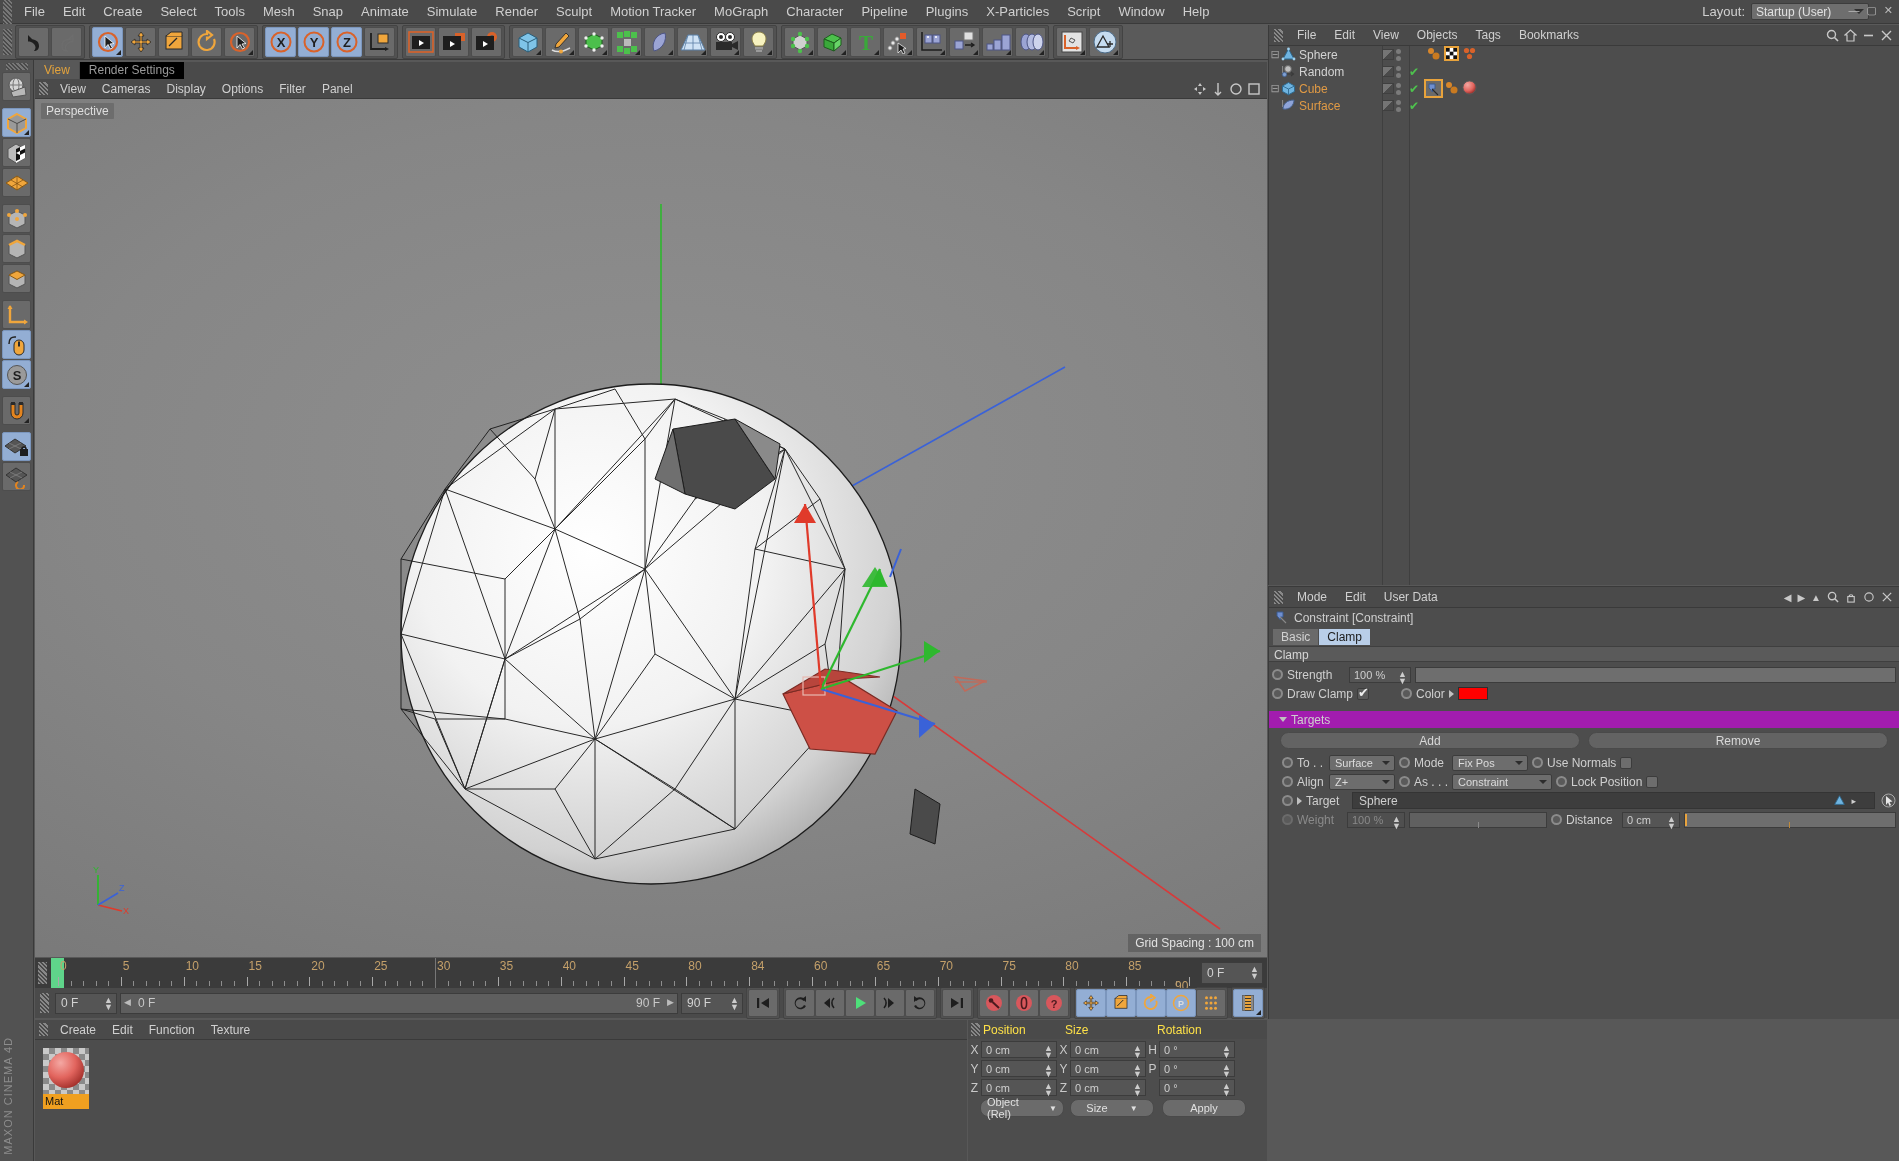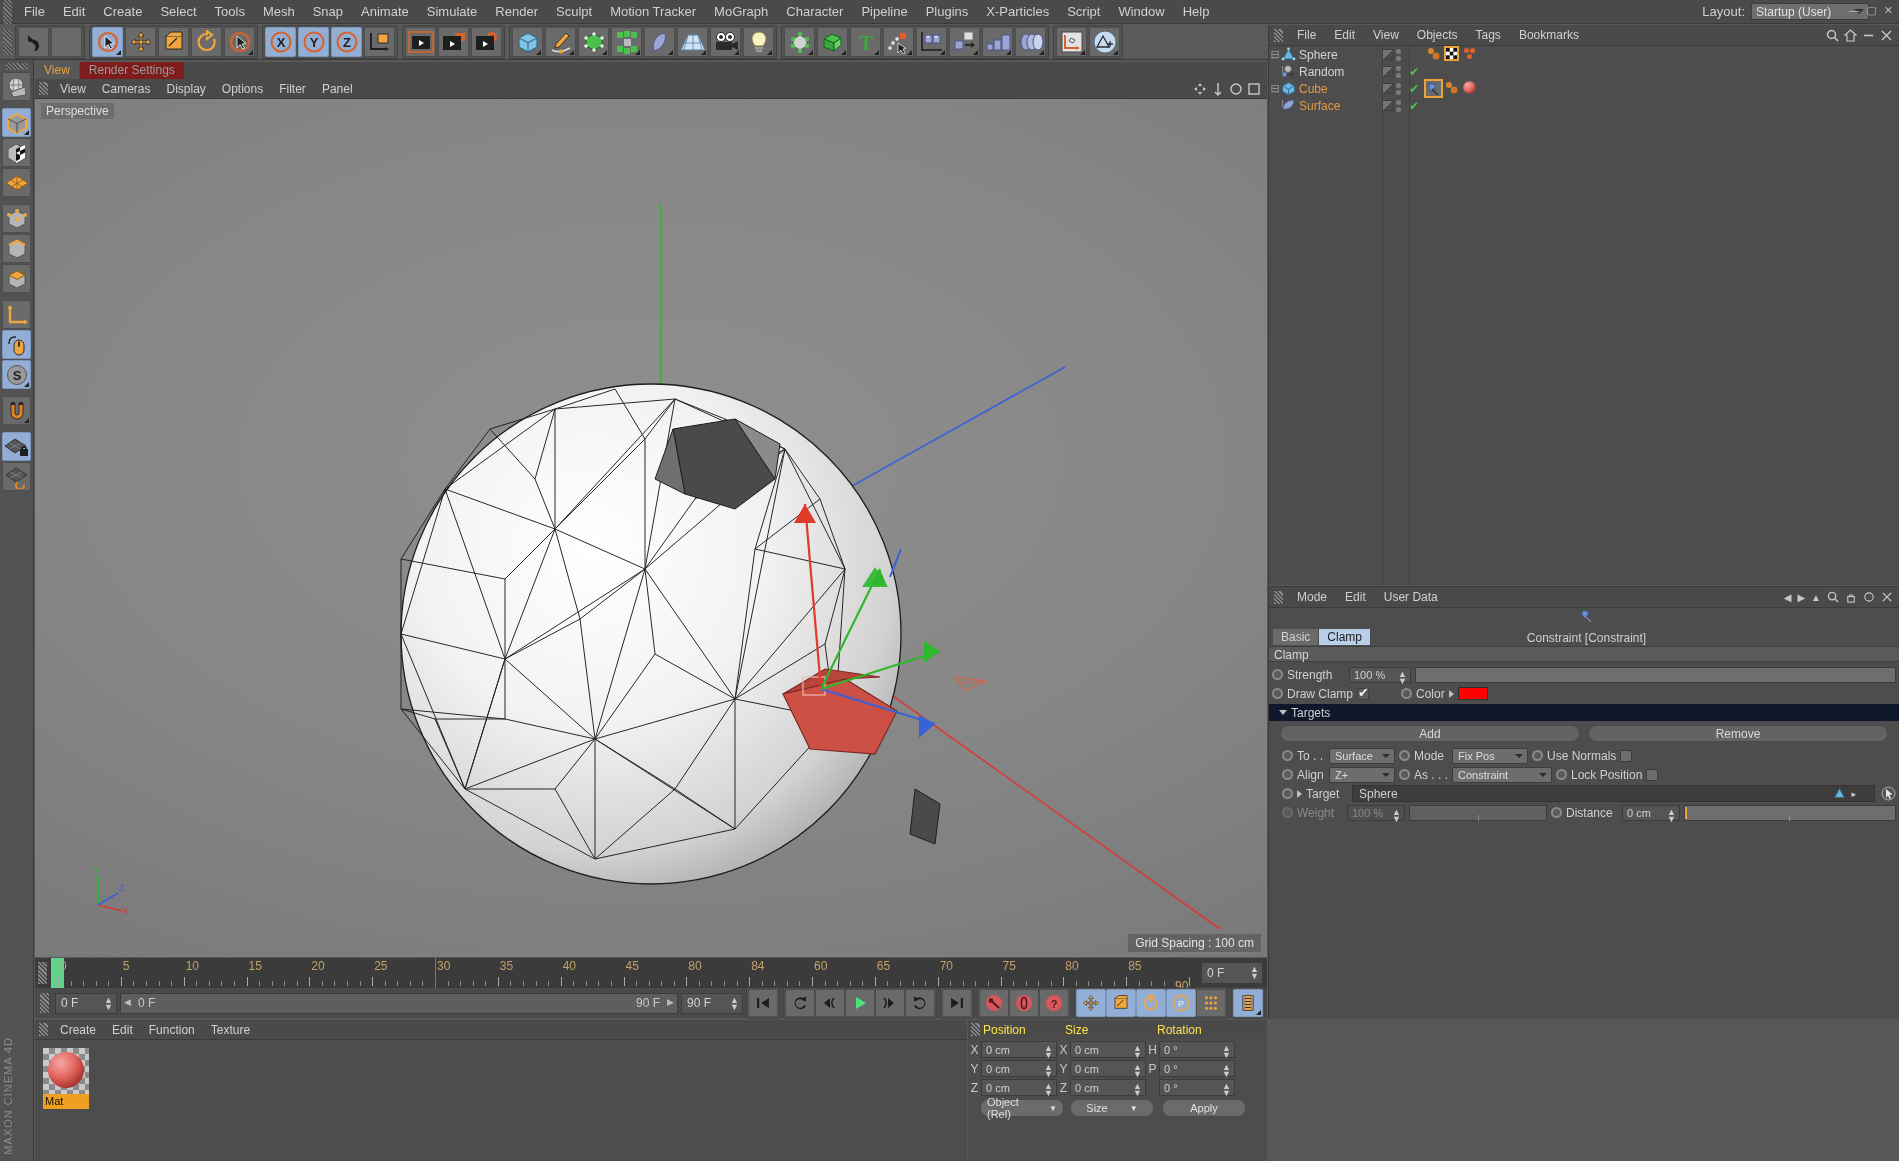--- a/index.html
+++ b/index.html
@@ -86,21 +86,21 @@
     position: absolute; left: 2px; bottom: 6px; writing-mode: vertical-rl;
     transform: rotate(180deg); font-size: 11px; letter-spacing: 1px;
     color: #8d8d8d; white-space: nowrap;
   }
 
   
   .vpanel { position: absolute; left: 35px; top: 62px; width: 1232px; height: 895px; background: #3f3f3f; }
   .vtabs { height: 17px; display: flex; align-items: flex-end; background: #4a4a4a; }
   .vtab {
     height: 17px; line-height: 17px; padding: 0 9px; font-size: 12px;
-    background: #7f1d1d; color: #9a9a9a; margin-right: 1px;
+    background: #000000; color: #9a9a9a; margin-right: 1px;
   }
   .vtab.sel { background: #585858; color: #e3a33c; }
   .vmenu {
     height: 20px; background: #4a4a4a; display: flex; align-items: center;
     border-bottom: 1px solid #3a3a3a;
   }
   .vmenu .grip2 { width: 9px; height: 13px; margin: 0 4px;
     background-image: repeating-linear-gradient(45deg,#888 0 1.5px,#4a4a4a 1.5px 3px); }
   .vmenu .mi { padding: 0 8px; font-size: 12px; line-height: 20px; color: #d0d0d0; }
   .vmenu .vright { margin-left: auto; display: flex; gap: 4px; padding-right: 6px; align-items: center; }
@@ -217,21 +217,21 @@
   .om-col-div { position: absolute; top: 0; bottom: 0; width: 1px; background: #3f3f3f; }
 
   
   .attrpanel { position: absolute; left: 1268px; top: 586px; width: 631px; height: 433px; background: #4d4d4d;
                border-left: 1px solid #3a3a3a; border-top: 1px solid #3a3a3a; }
   .am-head { display: flex; align-items: center; height: 21px; background: #4a4a4a; border-bottom: 1px solid #3a3a3a; }
   .am-head .grip2 { width: 9px; height: 13px; margin: 0 5px;
     background-image: repeating-linear-gradient(45deg,#888 0 1.5px,#4a4a4a 1.5px 3px); }
   .am-head .mi { padding: 0 9px; font-size: 12px; line-height: 21px; color: #d0d0d0; }
   .am-head .amr { margin-left: auto; display: flex; gap: 6px; padding-right: 6px; align-items: center; }
-  .am-title { display: flex; align-items: center; height: 20px; font-size: 12px; color: #cfcfcf; padding-left: 5px; gap: 5px; flex-direction: column; }
+  .am-title { display: flex; align-items: center; height: 20px; font-size: 12px; color: #cfcfcf; padding-left: 5px; gap: 5px; }
   .am-tabs { display: flex; height: 18px; padding-left: 4px; background: #4d4d4d; align-items: center; gap: 1px; }
   .am-tab { height: 16px; line-height: 16px; padding: 0 8px; font-size: 12px; background: #6a6a6a; color: #d2d2d2; }
   .am-tab.sel { background: #b9cee8; color: #1c1c1c; }
   .am-section {
     height: 16px; line-height: 16px; background: #5a5a5a; font-size: 12px; color: #d6d6d6;
     padding-left: 5px; border-top: 1px solid #3f3f3f; border-bottom: 1px solid #3f3f3f;
   }
   .am-rows { padding: 3px 3px 0 3px; }
   .am-row { display: flex; align-items: center; height: 19px; gap: 4px; }
   .radio { width: 11px; height: 11px; border-radius: 50%; border: 2px solid #8b8b8b; background: #5a5a5a; flex: none; }
@@ -1363,21 +1363,21 @@
         <span class="radio"></span>
         <span class="am-lbl">Draw Clamp</span>
         <span class="checkbox on"></span>
         <span style="width:24px"></span>
         <span class="radio"></span>
         <span class="am-lbl">Color</span>
         <span class="tri"></span>
         <span class="colswatch" style="background:#ff0000"></span>
       </div>
 
-      <div class="am-row" style="height:17px;background:#0f172a;margin:1px -3px 0 -3px;padding-left:10px">
+      <div class="am-row" style="height:17px;background:#a21caf;margin:8px -3px 0 -3px;padding-left:10px">
         <span class="tri-d"></span>
         <span class="am-lbl">Targets</span>
       </div>
 
       <div class="am-row" style="gap:8px;margin-top:3px">
         <div class="am-btn" style="flex:1;margin-left:8px">
           <span>Add</span>
         </div>
         <div class="am-btn" style="flex:1;margin-right:8px">
           <span>Remove</span>

